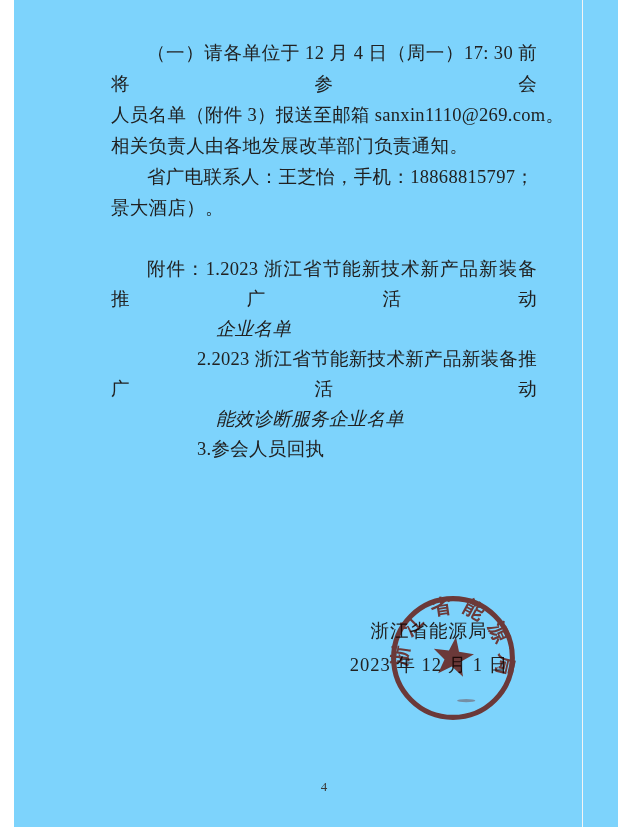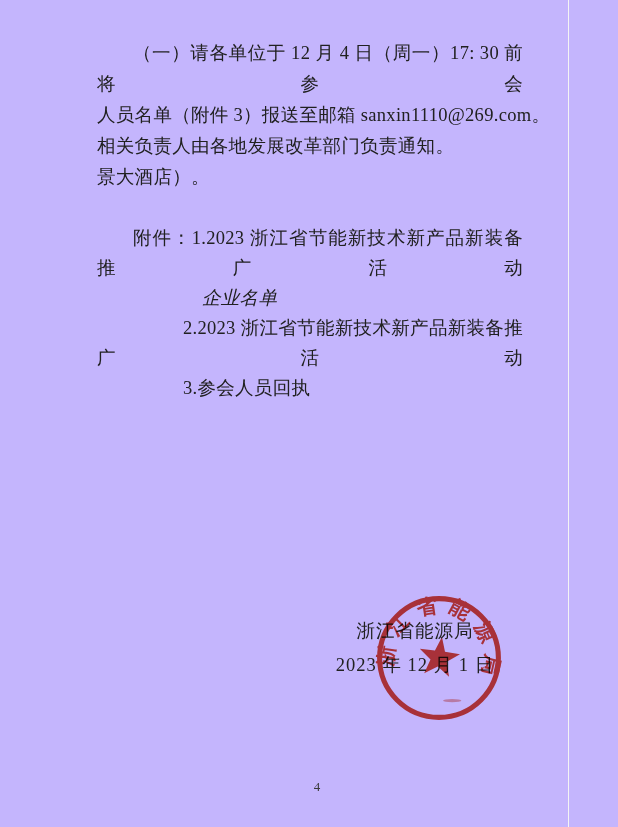--- a/index.html
+++ b/index.html
@@ -1,21 +1,21 @@
 <!DOCTYPE html>
 <html><head>
 <meta charset="utf-8">
 <style>
   html,body{margin:0;padding:0;}
   body{
     width:618px;height:827px;position:relative;background:#ffffff;overflow:hidden;
     font-family:"Liberation Serif","DejaVu Serif",serif;
     color:#212121;
   }
-  .page{position:absolute;inset:0;background:#c4b5fd;}
+  .page{position:absolute;inset:0;background:#7dd3fc;margin-left:14px;}
   
   .scan-edge{position:absolute;top:0;bottom:0;width:1px;background:#f4f4f4;}
   .edge-r{left:568px;}
   .body-text{
     position:absolute;left:97px;top:38px;width:426px;
     font-size:18.5px;line-height:31px;letter-spacing:0.3px;
   }
   .line{white-space:nowrap;}
   .j{white-space:normal;text-align:justify;text-align-last:justify;}
   .i2{text-indent:36px;}
@@ -45,26 +45,28 @@
 </head>
 <body>
 
 <div class="page">
   <div class="scan-edge edge-r"></div>
 
   <div class="body-text">
     <div class="line j i2">（一）请各单位于 12 月 4 日（周一）17: 30 前将参会</div>
     <div class="line">人员名单（附件 3）报送至邮箱 sanxin1110@269.com。</div>
     <div class="line">相关负责人由各地发展改革部门负责通知。</div>
+    <div class="line i2">省广电联系人：王芝怡，手机：18868815797；</div>
     <div class="line">景大酒店）。</div>
 
     <div class="attach">
       <div class="line j ah">附件：1.2023 浙江省节能新技术新产品新装备推广活动</div>
       <div class="line ac">企业名单</div>
       <div class="line j ai">2.2023 浙江省节能新技术新产品新装备推广活动</div>
+      <div class="line ac">能效诊断服务企业名单</div>
       <div class="line ai">3.参会人员回执</div>
     </div>
   </div>
 
   <div class="signature">
     <div>浙江省能源局</div>
     <div>2023 年 12 月 1 日</div>
   </div>
 
   <div class="seal">

